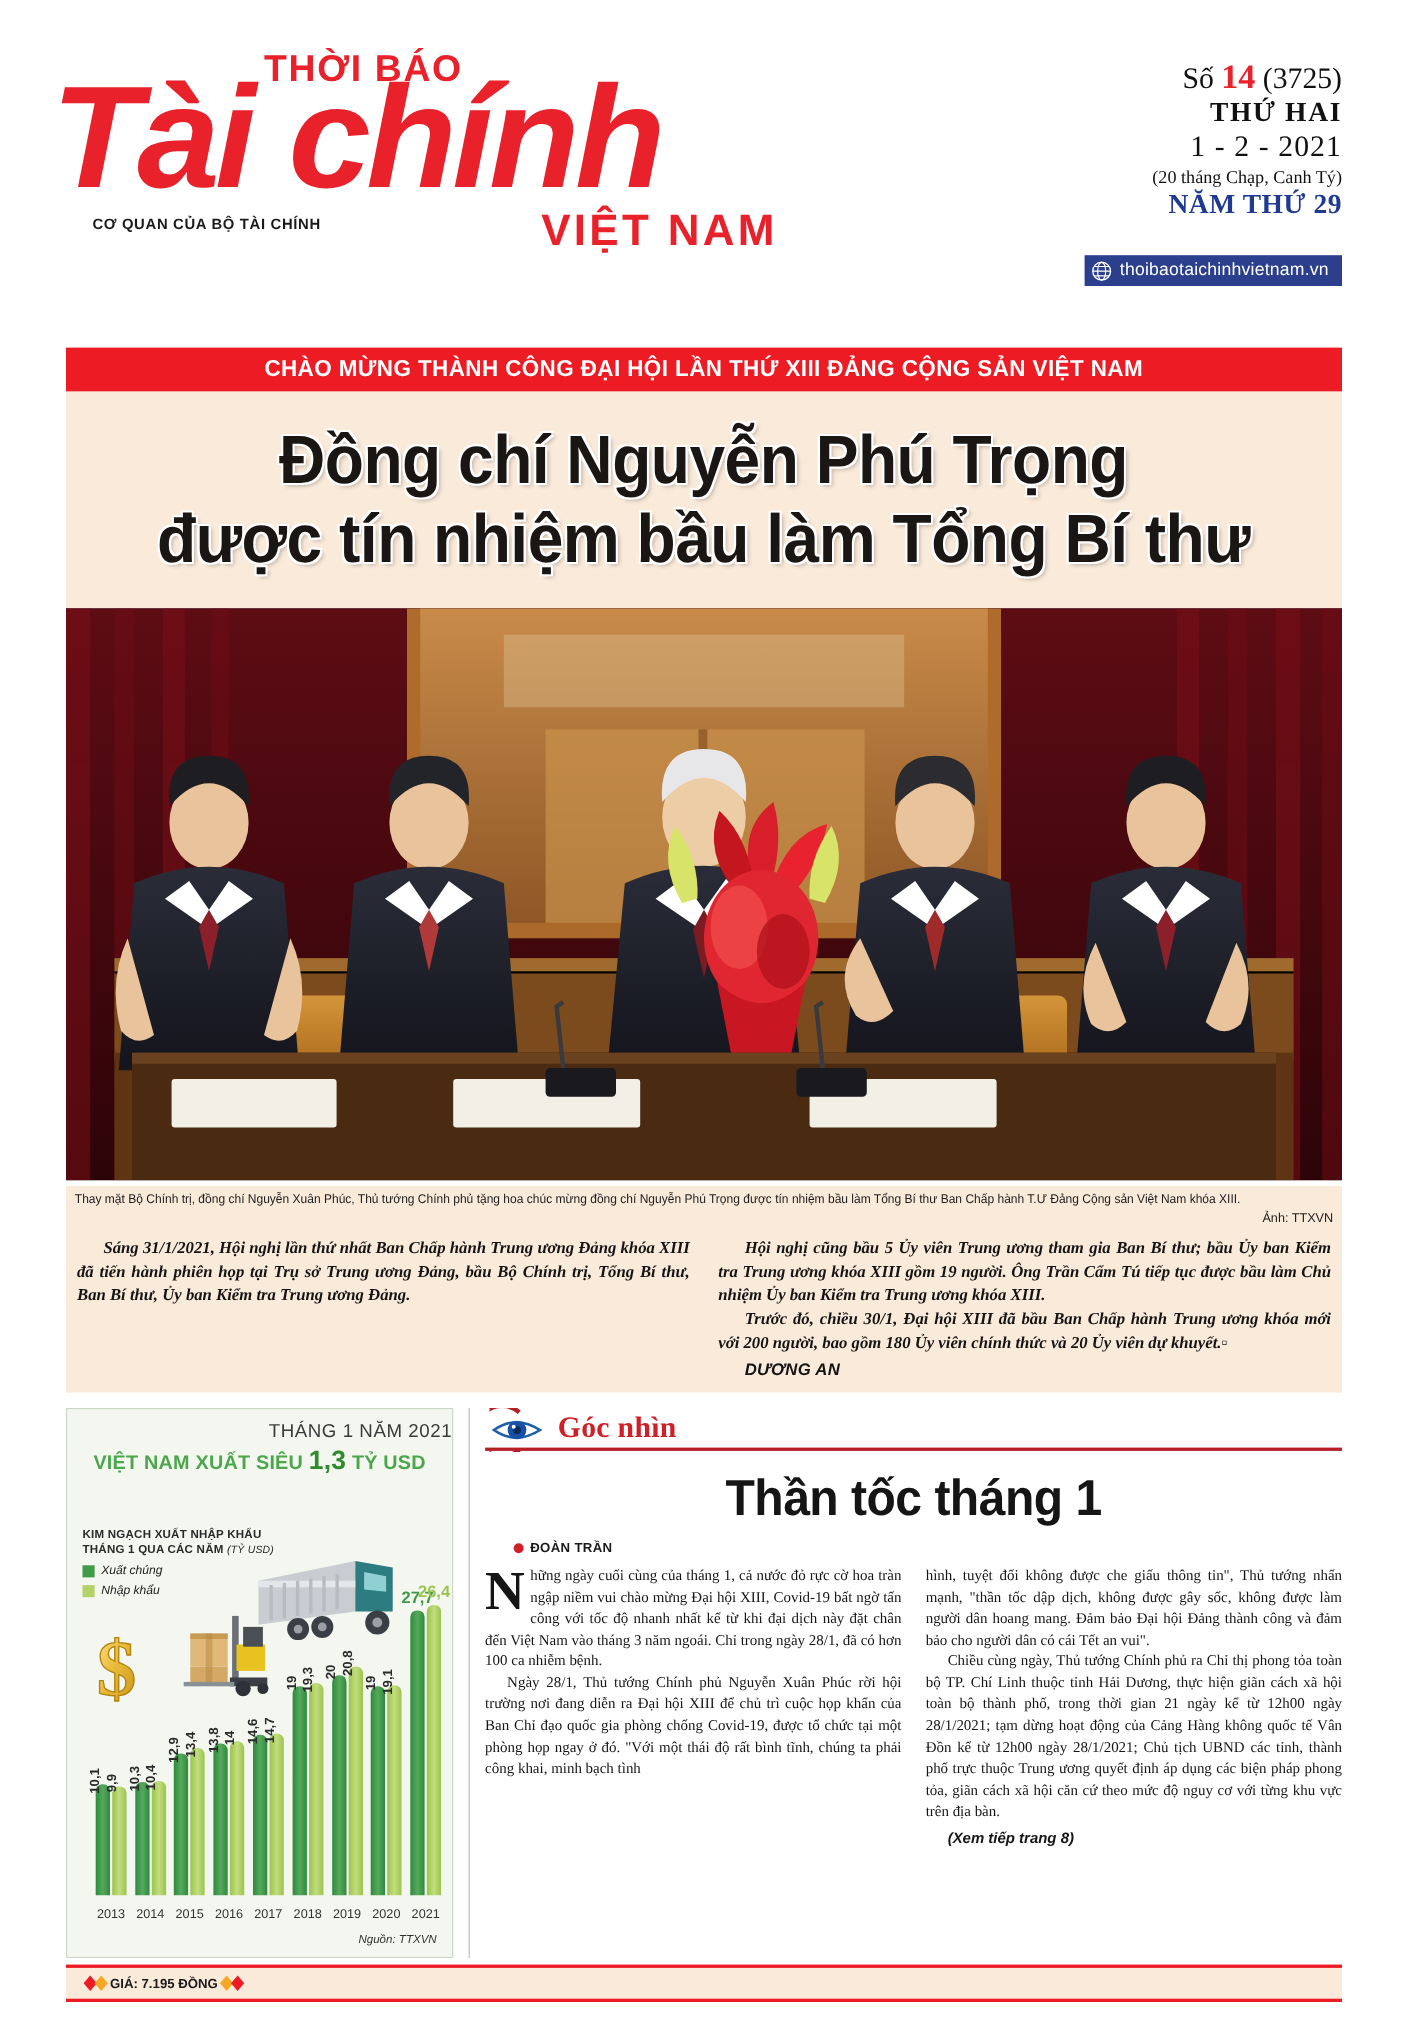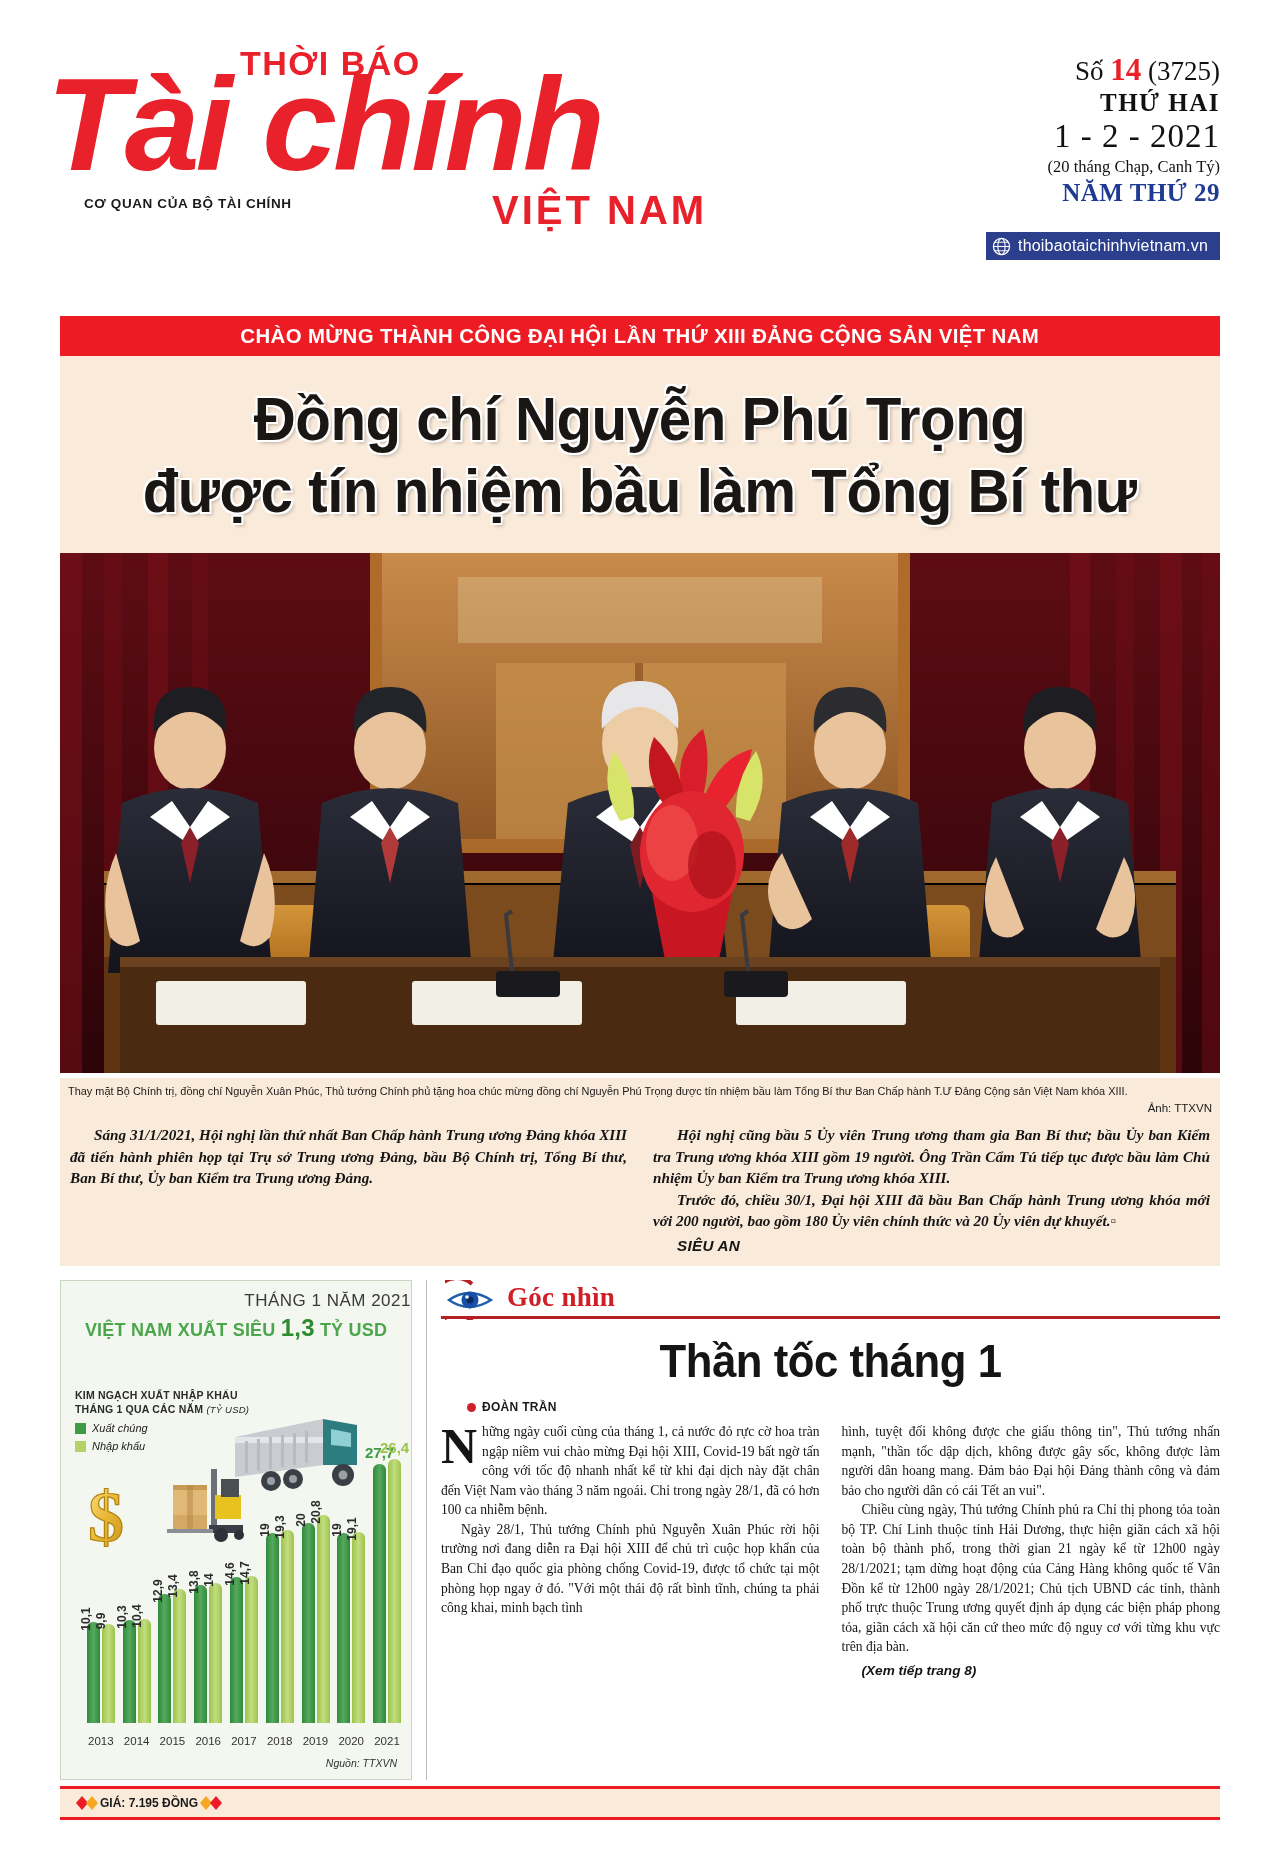--- a/index.html
+++ b/index.html
@@ -37,21 +37,21 @@
     letter-spacing: 0.6px;
   }
   .issue-block {
     position: absolute; right: 60px; top: 52px;
     text-align: right; width: 400px;
     font-family: "Liberation Serif", serif; color: #111;
   }
   .iss-line1 { font-size: 27px; }
   .iss-line1 .num { color: #e8212b; font-weight: bold; font-size: 31px; }
   .iss-line2 { font-size: 25px; font-weight: bold; letter-spacing: 1.5px; margin-top: 1px; }
-  .iss-line3 { font-size: 33px; margin-top: 1px; letter-spacing: 1px; }
+  .iss-line3 { font-size: 27px; margin-top: 1px; letter-spacing: 1px; }
   .iss-line4 { font-size: 16.5px; margin-top: 2px; }
   .iss-line5 { font-size: 25px; font-weight: bold; color: #1f3a93; margin-top: 2px; letter-spacing: 0.5px; }
   .url-bar {
     position: absolute; right: 60px; top: 232px;
     background: #2b3f8c; color: #fff;
     height: 28px; display: flex; align-items: center;
     padding: 0 12px 0 6px; gap: 7px;
   }
   .url-bar .globe { width: 19px; height: 19px; flex: 0 0 19px; }
   .url-bar .txt { font-size: 16px; letter-spacing: 0.2px; }
@@ -379,21 +379,21 @@
     <div class="credit">Ảnh: TTXVN</div>
   </div>
 
   <div class="lead">
     <div class="lead-col">
       <p>Sáng 31/1/2021, Hội nghị lần thứ nhất Ban Chấp hành Trung ương Đảng khóa XIII đã tiến hành phiên họp tại Trụ sở Trung ương Đảng, bầu Bộ Chính trị, Tổng Bí thư, Ban Bí thư, Ủy ban Kiểm tra Trung ương Đảng.</p>
     </div>
     <div class="lead-col">
       <p>Hội nghị cũng bầu 5 Ủy viên Trung ương tham gia Ban Bí thư; bầu Ủy ban Kiểm tra Trung ương khóa XIII gồm 19 người. Ông Trần Cẩm Tú tiếp tục được bầu làm Chủ nhiệm Ủy ban Kiểm tra Trung ương khóa XIII.</p>
       <p>Trước đó, chiều 30/1, Đại hội XIII đã bầu Ban Chấp hành Trung ương khóa mới với 200 người, bao gồm 180 Ủy viên chính thức và 20 Ủy viên dự khuyết.▫</p>
-      <p class="byline-an">SIÊU AN</p>
+      <p class="byline-an">DƯƠNG AN</p>
     </div>
   </div>
 
   <div class="bottom">
 
     <div class="info-box">
       <div class="ig-title">THÁNG 1 NĂM 2021</div>
       <div class="ig-sub">
         <span>VIỆT NAM XUẤT SIÊU</span>
         <span class="big">1,3</span>

